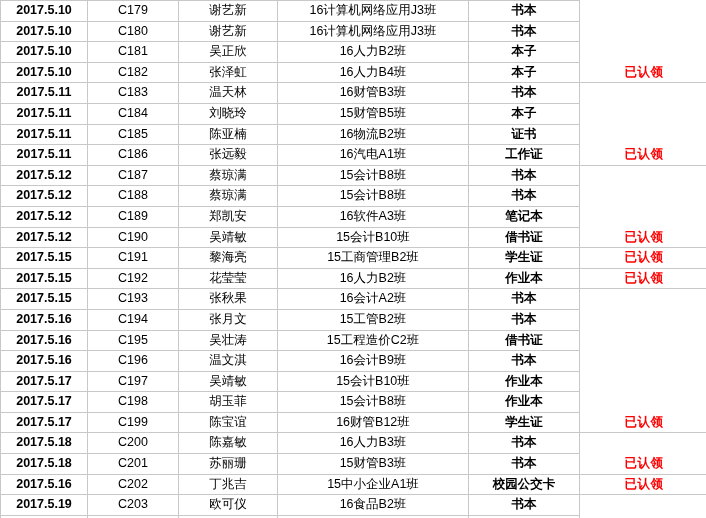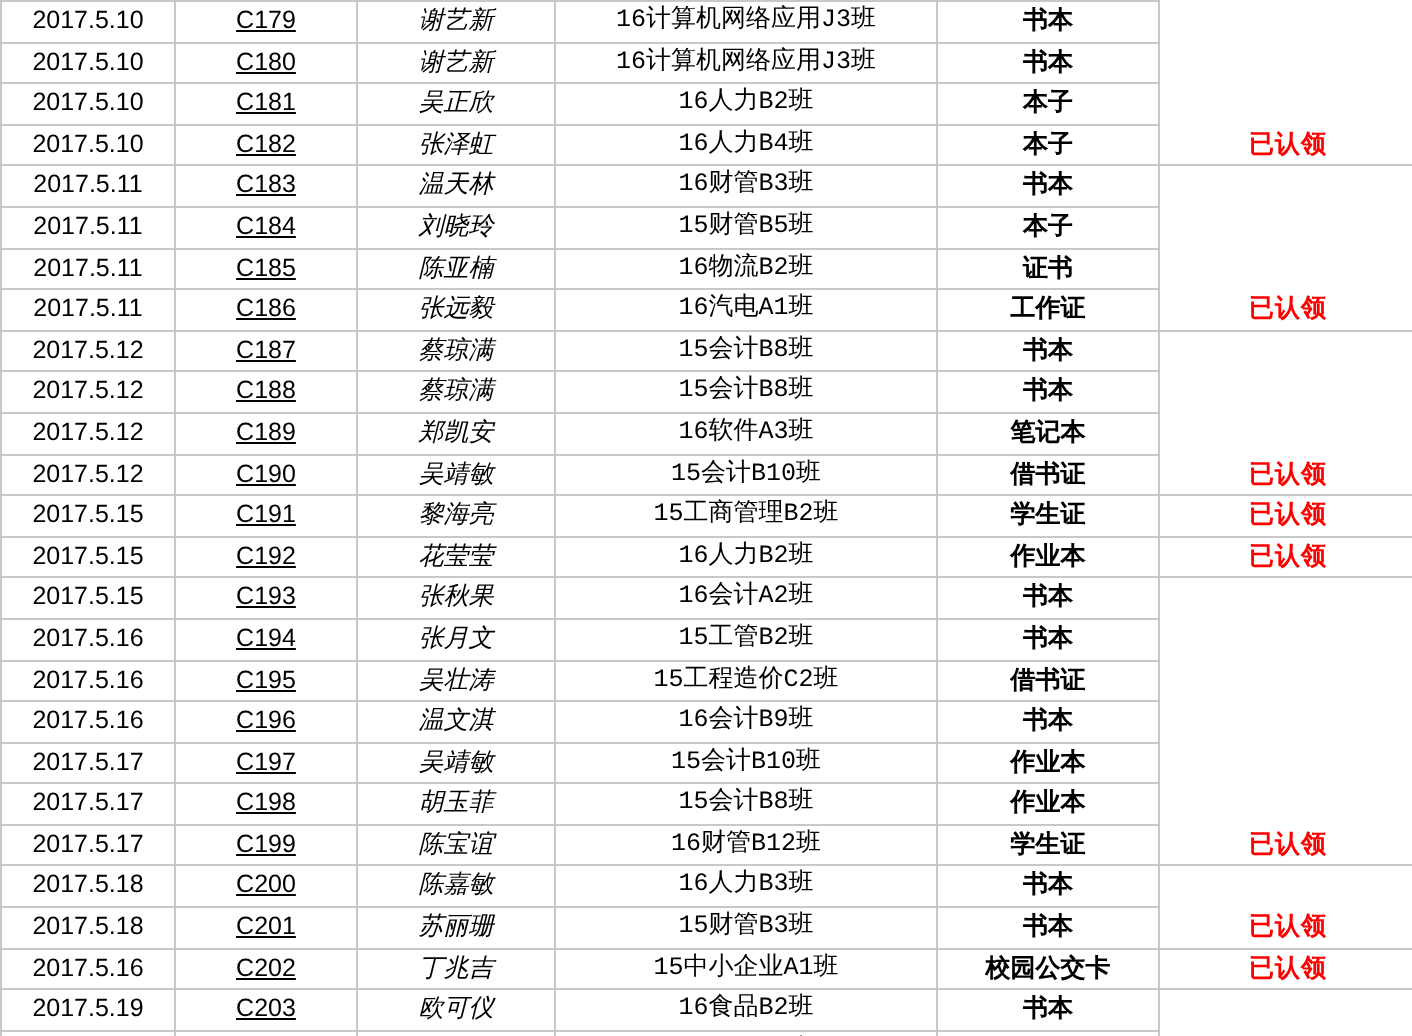--- a/index.html
+++ b/index.html
@@ -23,24 +23,24 @@
     border: 1px solid #c8c8c8;
     height: 19.6px;
     line-height: 19.6px;
     padding: 0;
     font-size: 12.5px;
     text-align: center;
     vertical-align: middle;
     white-space: nowrap;
     overflow: hidden;
   }
-  td.c-date   { width: 86px; }
-  td.c-id     { width: 90px; text-decoration: underline; }
-  td.c-name   { width: 98px; font-style: italic; }
-  td.c-class  { width: 190px; font-family: Liberation Mono, monospace; }
+  td.c-date   { width: 86px; font-weight: bold; }
+  td.c-id     { width: 90px; }
+  td.c-name   { width: 98px; }
+  td.c-class  { width: 190px; }
   td.c-item   { width: 110px; font-weight: bold; }
   td.c-status { width: 128px; border-right: 1px solid #ffffff; }
   td.c-status.empty { border-top-color: #ffffff; border-bottom-color: #ffffff; }
   .claimed {
     color: #ff0000;
     font-weight: bold;
     letter-spacing: 0.5px;
   }
 </style>
 </head>

